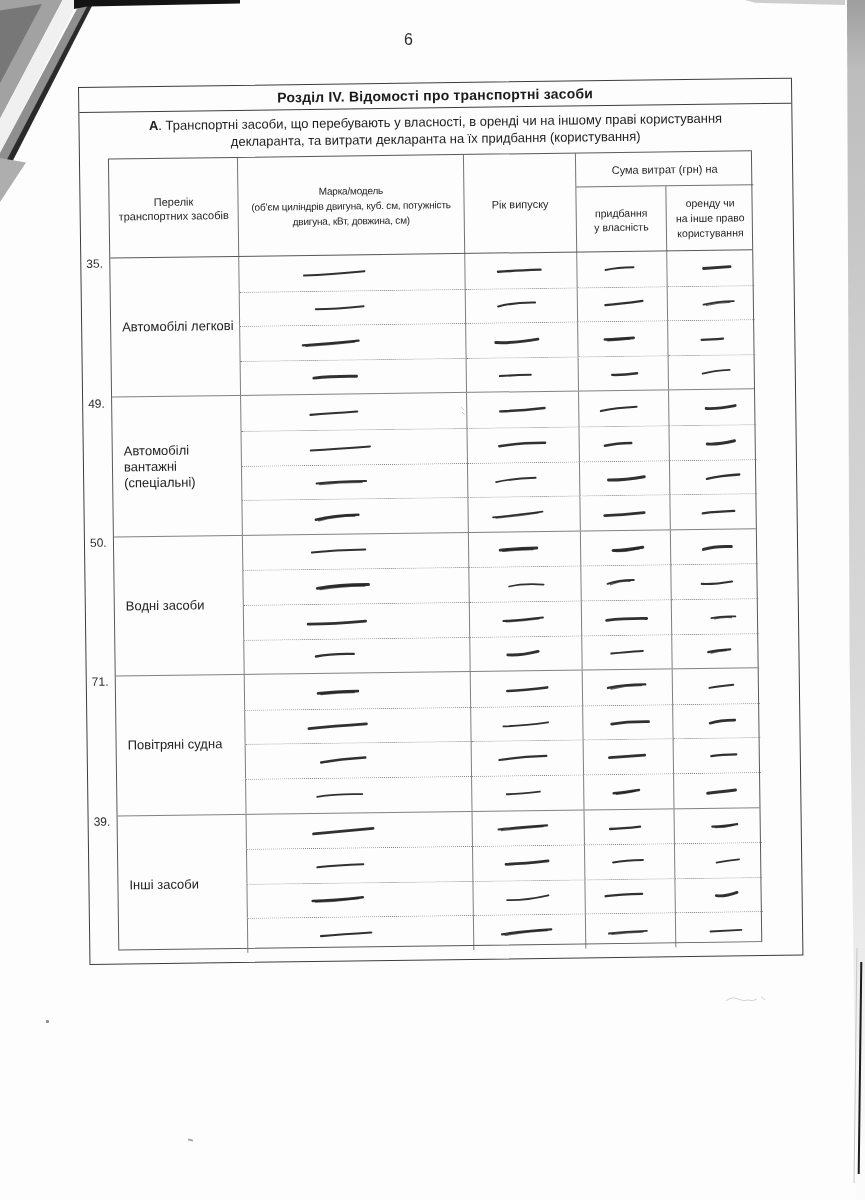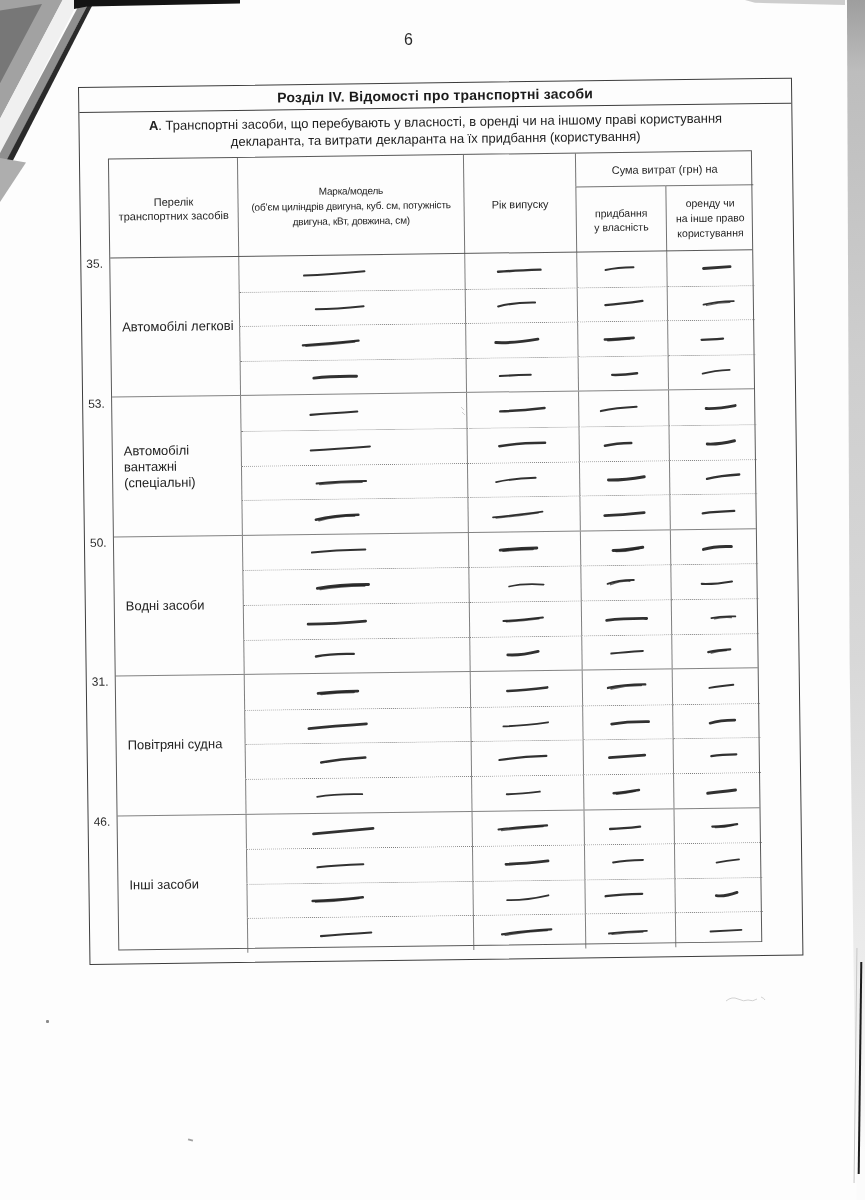--- a/index.html
+++ b/index.html
@@ -234,21 +234,21 @@
                 <path d="M 19.556067640287218 7.53874342351628 Q 30.008970822445953 8.289570746419486 44.443932359712775 6.905350893884315" stroke="#1f1f1f" stroke-width="2.44" stroke-linecap="round" fill="none" opacity="0.92"></path>
               </svg>
             </div>
             <div class="cell sub-sep" style="grid-area: 4 / 5;">
               <svg class="mark-svg" width="64" height="14" viewBox="0 0 64 14" style="transform: translateX(3.4077px) rotate(-2.83653deg);">
                 <path d="M 18.404286153376162 7.159792098944308 Q 29.824685784540186 4.743568116425195 45.59571384662384 5.04506630470787" stroke="#1f1f1f" stroke-width="1.84" stroke-linecap="round" fill="none" opacity="0.92"></path>
               </svg>
             </div>
           </div>
           <div class="row-block">
-            <div class="rownum" style="top: calc(50% - 64px);">53.</div>
+            <div class="rownum" style="top: calc(50% - 64px);">49.</div>
             <div class="row-label">Автомобілі вантажні (спеціальні)</div>
             <div class="cell" style="grid-area: 1 / 2;">
               <svg class="mark-svg" width="64" height="14" viewBox="0 0 64 14" style="transform: translateX(-20.4472px) rotate(-2.01589deg);">
                 <path d="M 8.590097882201007 8.126068148583727 Q 28.254415661152162 7.506738066051184 55.40990211779899 6.972648745014885" stroke="#1f1f1f" stroke-width="2.20" stroke-linecap="round" fill="none" opacity="0.92"></path>
               </svg>
             </div>
             <div class="cell" style="grid-area: 1 / 3;">
               <svg class="mark-svg" width="64" height="14" viewBox="0 0 64 14" style="transform: translateX(-0.829469px) rotate(-2.00603deg);">
                 <path d="M 9.824397202209074 7.111773865224677 Q 28.45190355235345 7.335378969284648 54.17560279779093 5.779728504897503" stroke="#1f1f1f" stroke-width="2.47" stroke-linecap="round" fill="none" opacity="0.92"></path>
               </svg>
@@ -412,21 +412,21 @@
               </svg>
             </div>
             <div class="cell sub-sep" style="grid-area: 4 / 5;">
               <svg class="mark-svg" width="64" height="14" viewBox="0 0 64 14" style="transform: translateX(2.80942px) rotate(-1.73215deg);">
                 <path d="M 20.96688883391282 7.96757631967921 Q 30.234702213426054 6.142522990616271 43.03311116608718 6.128333091874083" stroke="#1f1f1f" stroke-width="2.27" stroke-linecap="round" fill="none" opacity="0.92"></path>
                 <path d="M 23.96688883391282 8.96757631967921 Q 32 7.142522990616271 39.03311116608718 7.128333091874083" stroke="#1f1f1f" stroke-width="1.59" stroke-linecap="round" fill="none" opacity="0.7"></path>
               </svg>
             </div>
           </div>
           <div class="row-block">
-            <div class="rownum" style="top: calc(50% - 64px);">31.</div>
+            <div class="rownum" style="top: calc(50% - 64px);">71.</div>
             <div class="row-label">Повітряні судна</div>
             <div class="cell" style="grid-area: 1 / 2;">
               <svg class="mark-svg" width="64" height="14" viewBox="0 0 64 14" style="transform: translateX(-20.0229px) rotate(-1.39541deg);">
                 <path d="M 12.114044740532336 8.945897814446653 Q 28.818247158485175 7.885346553106501 51.885955259467664 8.246560484516522" stroke="#1f1f1f" stroke-width="2.85" stroke-linecap="round" fill="none" opacity="0.92"></path>
                 <path d="M 15.114044740532336 9.945897814446653 Q 32 8.885346553106501 47.885955259467664 9.246560484516522" stroke="#1f1f1f" stroke-width="2.00" stroke-linecap="round" fill="none" opacity="0.7"></path>
               </svg>
             </div>
             <div class="cell" style="grid-area: 1 / 3;">
               <svg class="mark-svg" width="64" height="14" viewBox="0 0 64 14" style="transform: translateX(0.303502px) rotate(-2.25688deg);">
                 <path d="M 11.99605512902497 8.816489412267401 Q 28.799368820643995 8.827951062499778 52.00394487097503 7.274405411383486" stroke="#1f1f1f" stroke-width="2.53" stroke-linecap="round" fill="none" opacity="0.92"></path>
@@ -499,21 +499,21 @@
                 <path d="M 22.264269585595464 8.825006683058746 Q 32 8.328303758105903 40.73573041440453 6.6949833237056735" stroke="#1f1f1f" stroke-width="1.74" stroke-linecap="round" fill="none" opacity="0.7"></path>
               </svg>
             </div>
             <div class="cell sub-sep" style="grid-area: 4 / 5;">
               <svg class="mark-svg" width="64" height="14" viewBox="0 0 64 14" style="transform: translateX(3.26532px) rotate(-2.98698deg);">
                 <path d="M 18.014392050981698 8.711049712146632 Q 29.762302728157074 8.200164571943787 45.9856079490183 7.271097256361827" stroke="#1f1f1f" stroke-width="2.92" stroke-linecap="round" fill="none" opacity="0.92"></path>
               </svg>
             </div>
           </div>
           <div class="row-block">
-            <div class="rownum" style="top: calc(50% - 64px);">46.</div>
+            <div class="rownum" style="top: calc(50% - 64px);">39.</div>
             <div class="row-label">Інші засоби</div>
             <div class="cell" style="grid-area: 1 / 2;">
               <svg class="mark-svg" width="64" height="14" viewBox="0 0 64 14" style="transform: translateX(-16.519px) rotate(-2.62477deg);">
                 <path d="M 2.1004766350088175 8.455414334108355 Q 27.21607626160141 7.623612705829146 61.89952336499118 6.617238448720309" stroke="#1f1f1f" stroke-width="2.69" stroke-linecap="round" fill="none" opacity="0.92"></path>
               </svg>
             </div>
             <div class="cell" style="grid-area: 1 / 3;">
               <svg class="mark-svg" width="64" height="14" viewBox="0 0 64 14" style="transform: translateX(-5.90727px) rotate(-0.956758deg);">
                 <path d="M 7.693302206108346 7.5105376915307716 Q 28.110928352977336 5.770037546028107 56.30669779389166 4.832227521870664" stroke="#1f1f1f" stroke-width="2.14" stroke-linecap="round" fill="none" opacity="0.92"></path>
                 <path d="M 10.693302206108346 8.510537691530772 Q 32 6.770037546028107 52.30669779389166 5.832227521870664" stroke="#1f1f1f" stroke-width="1.50" stroke-linecap="round" fill="none" opacity="0.7"></path>

